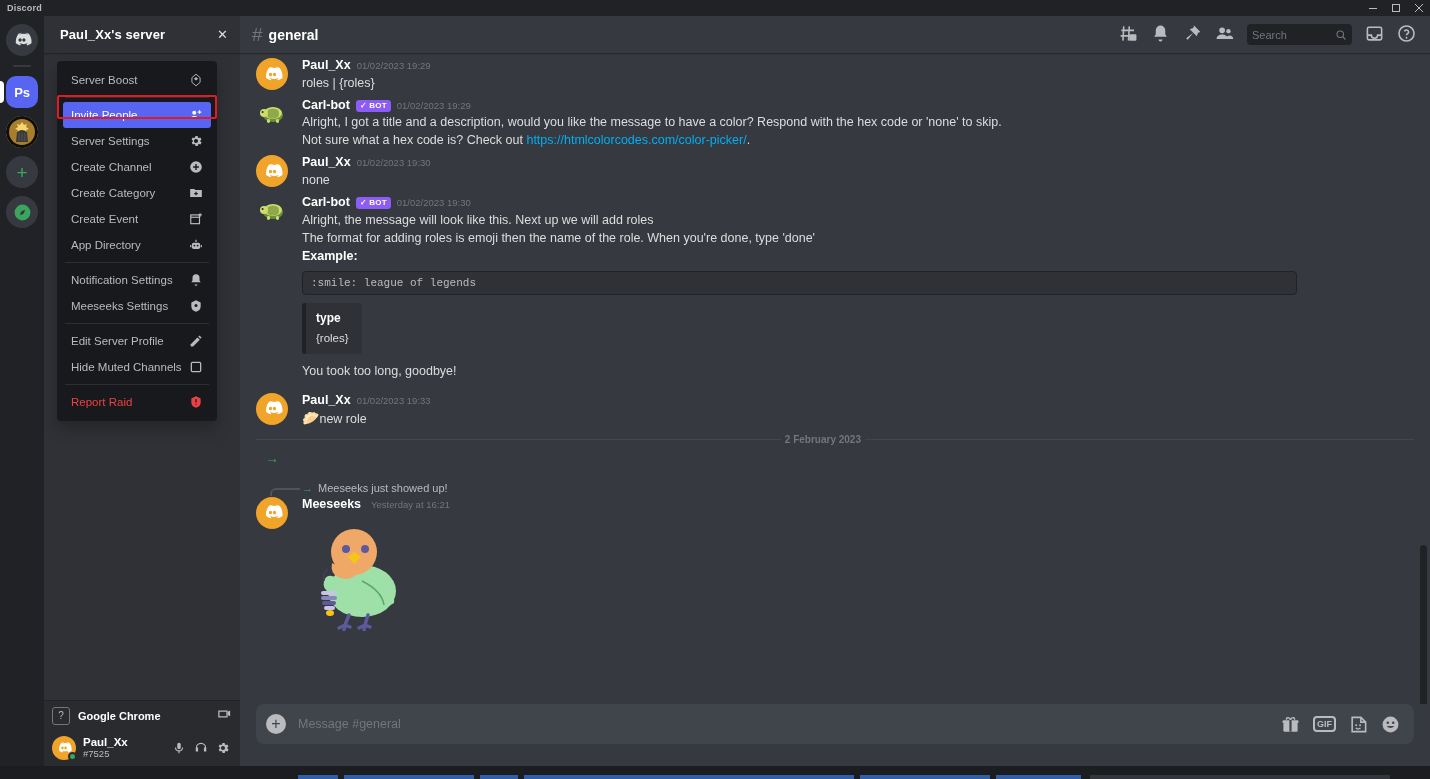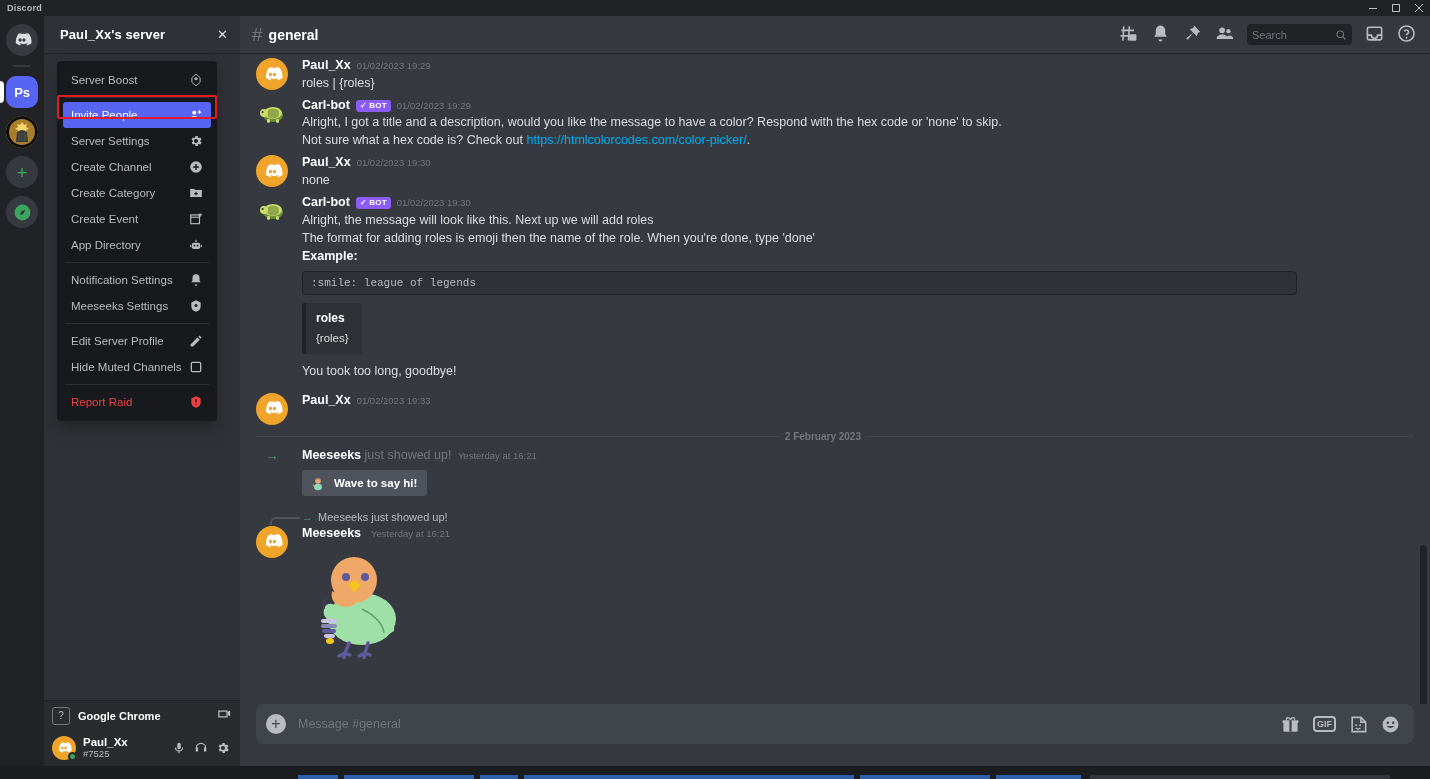--- a/index.html
+++ b/index.html
@@ -596,64 +596,49 @@
           <div class="mhead">
             <span class="mauthor">Carl-bot</span>
             <span class="botbadge">✓ <span>BOT</span></span>
             <span class="mtime">01/02/2023 19:30</span>
           </div>
           <div class="mtext">Alright, the message will look like this. Next up we will add roles</div>
           <div class="mtext">The format for adding roles is emoji then the name of the role. When you're done, type 'done'</div>
           <div class="mtext"><b>Example:</b></div>
           <div class="codeblock">:smile: league of legends</div>
           <div class="embed">
-            <div class="embed-title">roles</div>
+            <div class="embed-title">type</div>
             <div class="embed-desc">{roles}</div>
           </div>
           <div class="mtext" style="margin-top:9px;">You took too long, goodbye!</div>
         </div>
       </div>
 
       <div class="msg" style="padding-top:12px;">
         <div class="av av-discord">
           <svg viewBox="0 0 24 24">
               <path d="M20.3 4.5A17 17 0 0 0 16 3.2l-.2.4a12.6 12.6 0 0 1 3.6 1.8 16 16 0 0 0-5.4-1 16 16 0 0 0-5.5 1A12.5 12.5 0 0 1 12.1 3.6L12 3.2a17 17 0 0 0-4.3 1.3C5 8.4 4.3 12.2 4.6 16a17 17 0 0 0 5.2 2.6l.8-1.5a11 11 0 0 1-1.7-.8l.4-.3a12 12 0 0 0 9.4 0l.4.3a11 11 0 0 1-1.7.8l.8 1.5a17 17 0 0 0 5.2-2.6c.4-4.4-.6-8.2-3.1-11.5zM9.7 14.1c-1 0-1.9-1-1.9-2.1s.8-2.1 1.9-2.1 1.9 1 1.9 2.1-.8 2.1-1.9 2.1zm4.6 0c-1 0-1.9-1-1.9-2.1s.8-2.1 1.9-2.1 1.9 1 1.9 2.1-.8 2.1-1.9 2.1z"></path>
             </svg>
         </div>
         <div class="mbody">
           <div class="mhead">
             <span class="mauthor">Paul_Xx</span>
             <span class="mtime">01/02/2023 19:33</span>
           </div>
+          <div class="mtext"><span style="font-size:14px;">🥟</span><span>new role</span></div>
         </div>
       </div>
 
       <div class="divider">
         <div class="ln"></div>
         <div class="lbl">2 February 2023</div>
       </div>
 
       <div class="sysmsg">
         <div class="sysarrow">→</div>
-        <div>
-          <div class="sys-line">
-            <b>Meeseeks</b>
-            <span>just showed up!</span>
-            <span class="sys-time">Yesterday at 16:21</span>
-          </div>
-          <div class="wavebtn">
-            <svg width="16" height="16" viewBox="0 0 24 24">
-              <ellipse cx="12" cy="18" rx="6" ry="5" fill="#8fd9b6"></ellipse>
-              <circle cx="12" cy="9" r="4.2" fill="#e8a87c"></circle>
-              <path d="M12 4.6a4.2 4.2 0 0 1 4 2.7 12 12 0 0 0-8 0 4.2 4.2 0 0 1 4-2.7z" fill="#c07b4e"></path>
-              <path d="M6 18 q-2 -2 -1 -4 l2 2z" fill="#e8a87c"></path>
-            </svg>
-            <span>Wave to say hi!</span>
-          </div>
-        </div>
       </div>
 
       <div style="margin-top:12px;">
         <div class="replyref">
           <div class="spine"></div>
           <span class="ra">→</span>
           <span class="rt">Meeseeks just showed up!</span>
         </div>
         <div class="msg" style="padding-top:1px;">
           <div class="av av-discord">

